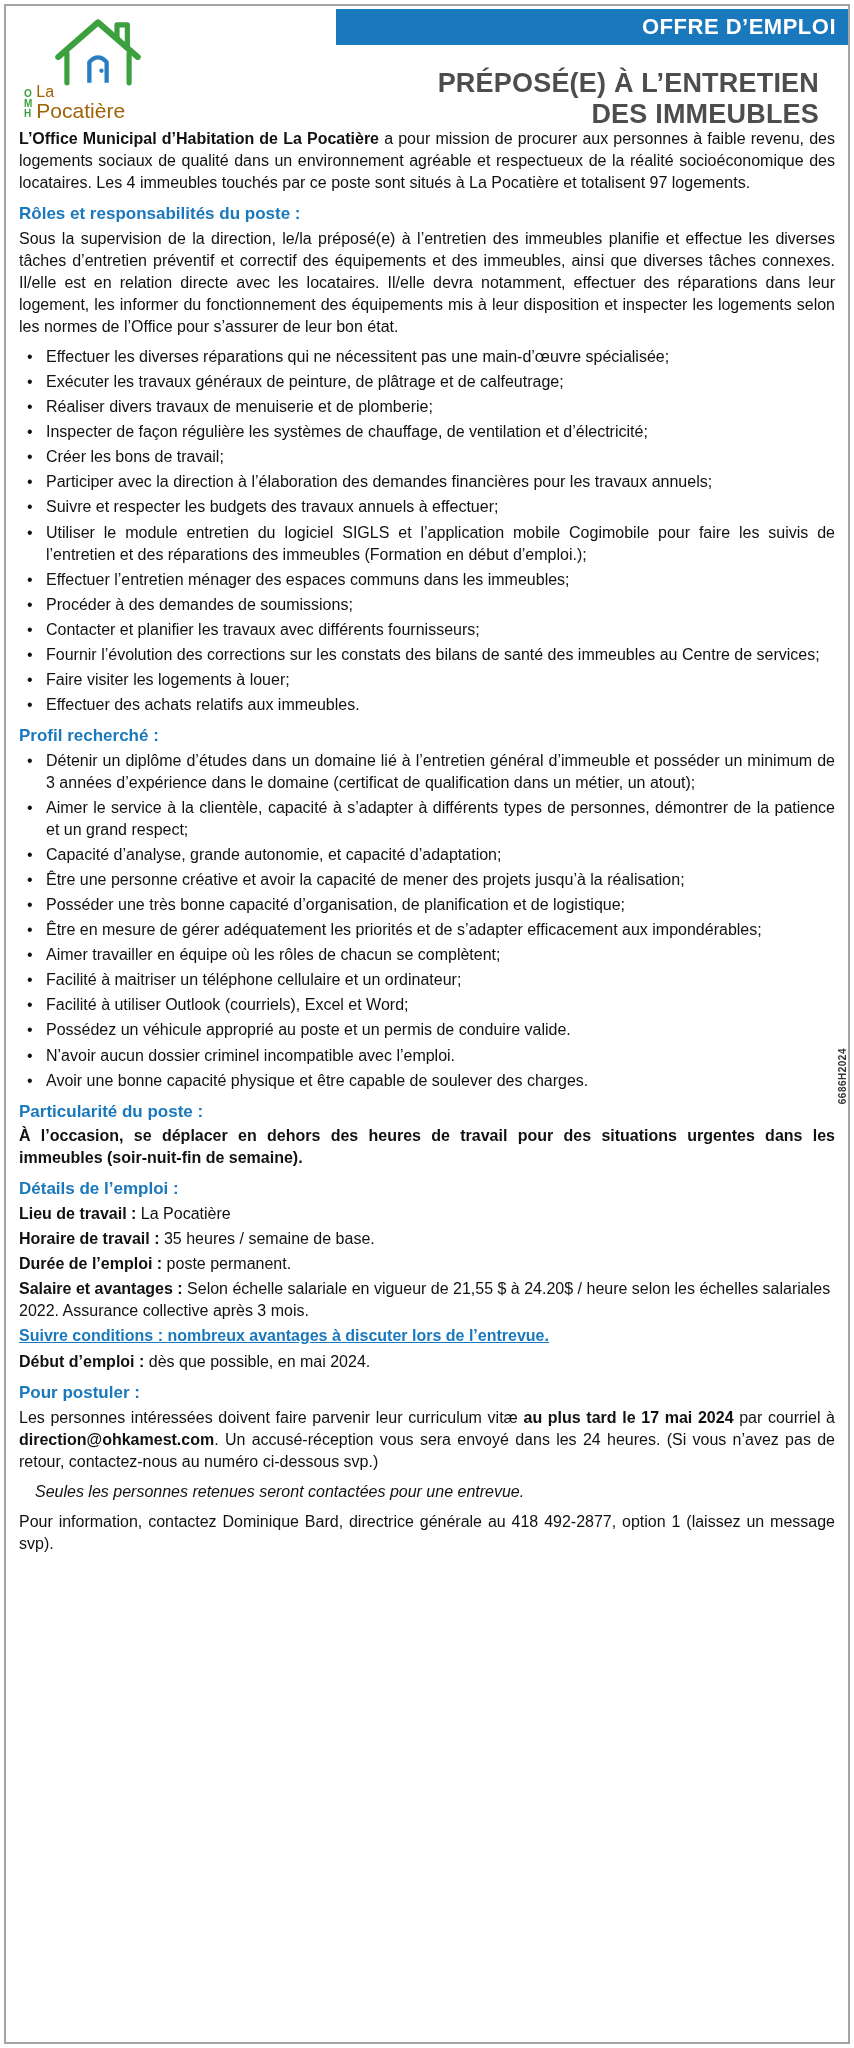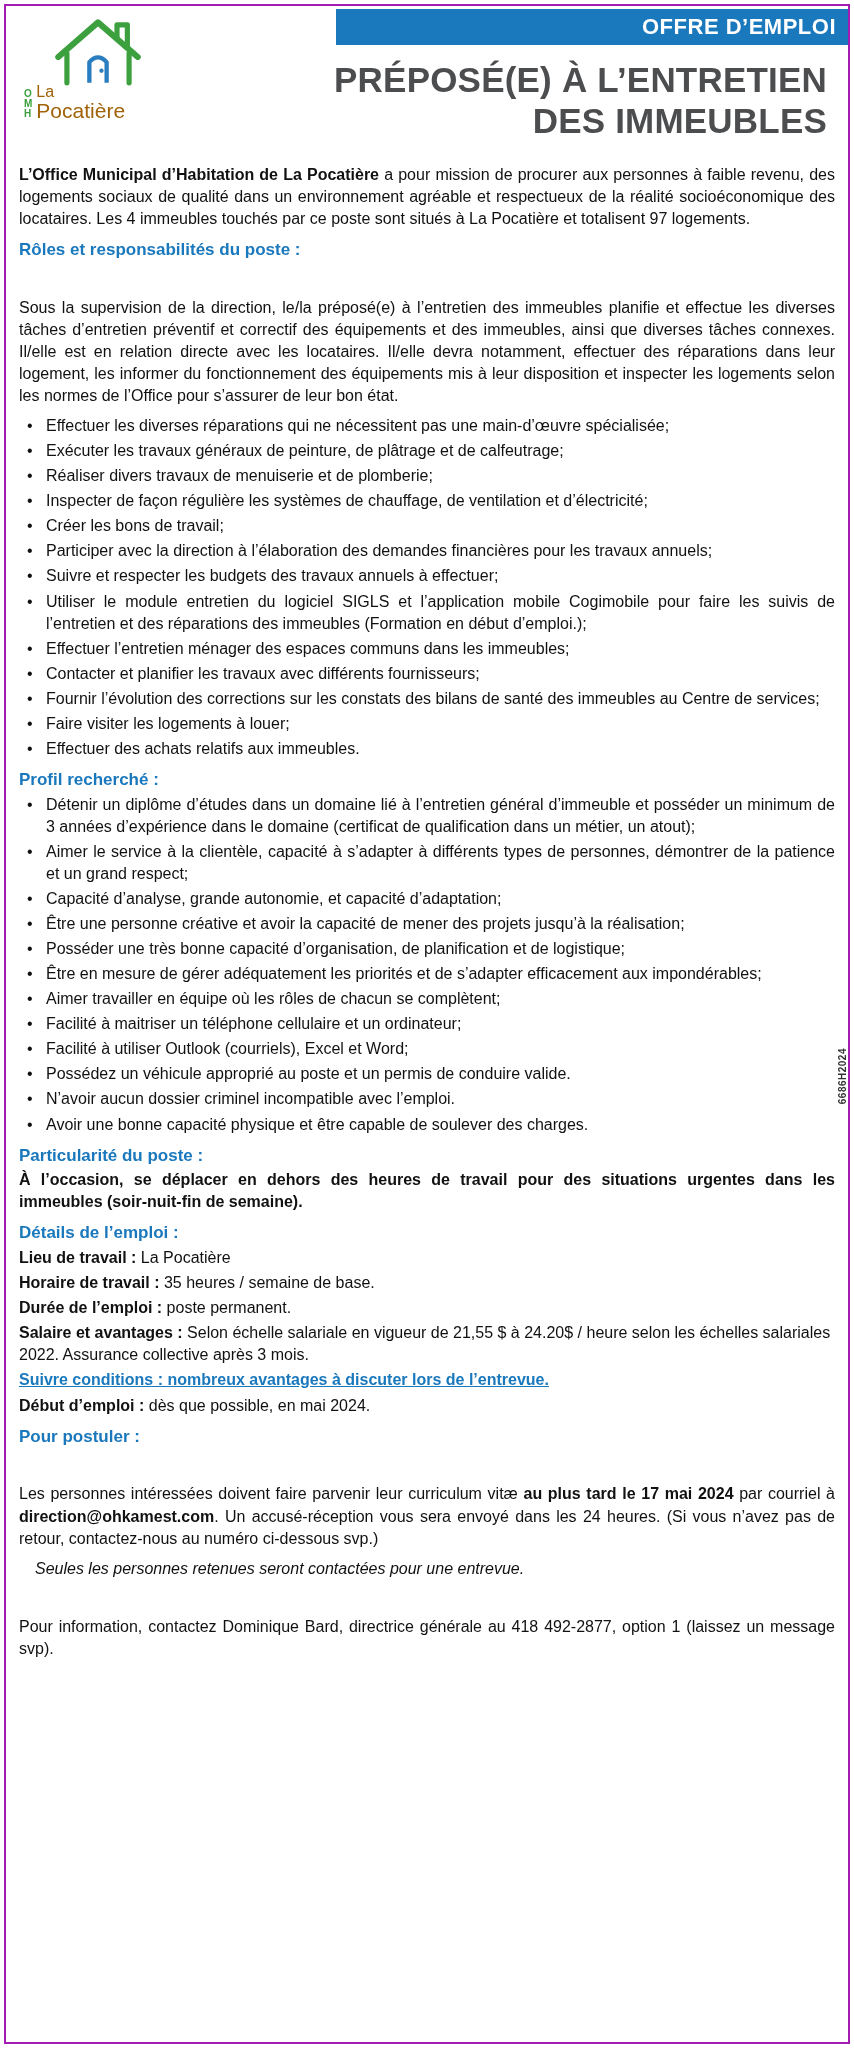--- a/index.html
+++ b/index.html
@@ -6,21 +6,21 @@
   html, body { margin: 0; padding: 0; }
   body {
     width: 854px; height: 2048px;
     background: #ffffff;
     font-family: "Liberation Sans", sans-serif;
     position: relative;
   }
   .page {
     position: absolute; left: 4px; top: 4px;
     width: 846px; height: 2040px;
-    border: 2px solid #a21caf;
+    border: 2px solid #a3a3a3;
     background: #fff;
     overflow: hidden;
   }
   .content {
     padding: 0 13px;
     font-size: 16px;
     line-height: 1.38;
     color: #111;
   }
   
@@ -28,38 +28,38 @@
   .banner {
     position: absolute; top: 3px; right: 0;
     width: 512px; height: 36px;
     background: #1a78bd; color: #fff;
     display: flex; align-items: center; justify-content: flex-end;
     padding-right: 12px;
     font-weight: bold; font-size: 22px; letter-spacing: .5px;
   }
   .title {
     position: absolute; top: 46px; right: 13px;
-    margin: 8px; text-align: right;
-    color: #4c4d4f; font-size: 35px; line-height: 1.16; font-weight: bold;
+    margin: 16px; text-align: right;
+    color: #4c4d4f; font-size: 27px; line-height: 1.16; font-weight: bold;
     letter-spacing: .2px;
   }
   .logo { position: absolute; top: 6px; left: 18px; width: 180px; }
   .logo svg { display: block; margin-left: 22px; }
   .logo-row { display: flex; align-items: flex-end; margin-top: -4px; }
   .omh-col {
     display: flex; flex-direction: column;
     color: #3ba03d; font-weight: bold; font-size: 10px; line-height: 10px;
     margin-right: 4px; margin-bottom: 2px;
   }
   .logo-name { color: #a16207; line-height: 1.0; }
   .logo-name .l1 { font-size: 16px; }
   .logo-name .l2 { font-size: 21px; }
   
   p { margin: 0 0 8px; }
-  .just { text-align: justify; margin-top: 36px; }
+  .just { text-align: justify; }
   .b { font-weight: bold; text-align: center; }
   .teaser {
     text-align: center; color: #1a78bd; font-weight: bold;
     font-size: 16.5px; line-height: 1.34; margin: 4px 0 8px;
   }
   h2.section {
     color: #1a78bd; font-size: 17px; font-weight: bold;
     margin: 10px 0 3px; line-height: 1.2;
   }
   ul.bullets { list-style: none; margin: 0 0 8px; padding: 0; }
@@ -132,20 +132,21 @@
     <ul class="bullets">
         <li>Effectuer les diverses réparations qui ne nécessitent pas une main-d’œuvre spécialisée;</li>
         <li>Exécuter les travaux généraux de peinture, de plâtrage et de calfeutrage;</li>
         <li>Réaliser divers travaux de menuiserie et de plomberie;</li>
         <li>Inspecter de façon régulière les systèmes de chauffage, de ventilation et d’électricité;</li>
         <li>Créer les bons de travail;</li>
         <li>Participer avec la direction à l’élaboration des demandes financières pour les travaux annuels;</li>
         <li>Suivre et respecter les budgets des travaux annuels à effectuer;</li>
         <li>Utiliser le module entretien du logiciel SIGLS et l’application mobile Cogimobile pour faire les suivis de l’entretien et des réparations des immeubles (Formation en début d’emploi.);</li>
         <li>Effectuer l’entretien ménager des espaces communs dans les immeubles;</li>
+        <li>Procéder à des demandes de soumissions;</li>
         <li>Contacter et planifier les travaux avec différents fournisseurs;</li>
         <li>Fournir l’évolution des corrections sur les constats des bilans de santé des immeubles au Centre de services;</li>
         <li>Faire visiter les logements à louer;</li>
         <li>Effectuer des achats relatifs aux immeubles.</li>
       </ul>
 
     <h2 class="section">Profil recherché :</h2>
     <ul class="bullets">
         <li>Détenir un diplôme d’études dans un domaine lié à l’entretien général d’immeuble et posséder un minimum de 3 années d’expérience dans le domaine (certificat de qualification dans un métier, un atout);</li>
         <li>Aimer le service à la clientèle, capacité à s’adapter à différents types de personnes, démontrer de la patience et un grand respect;</li>

